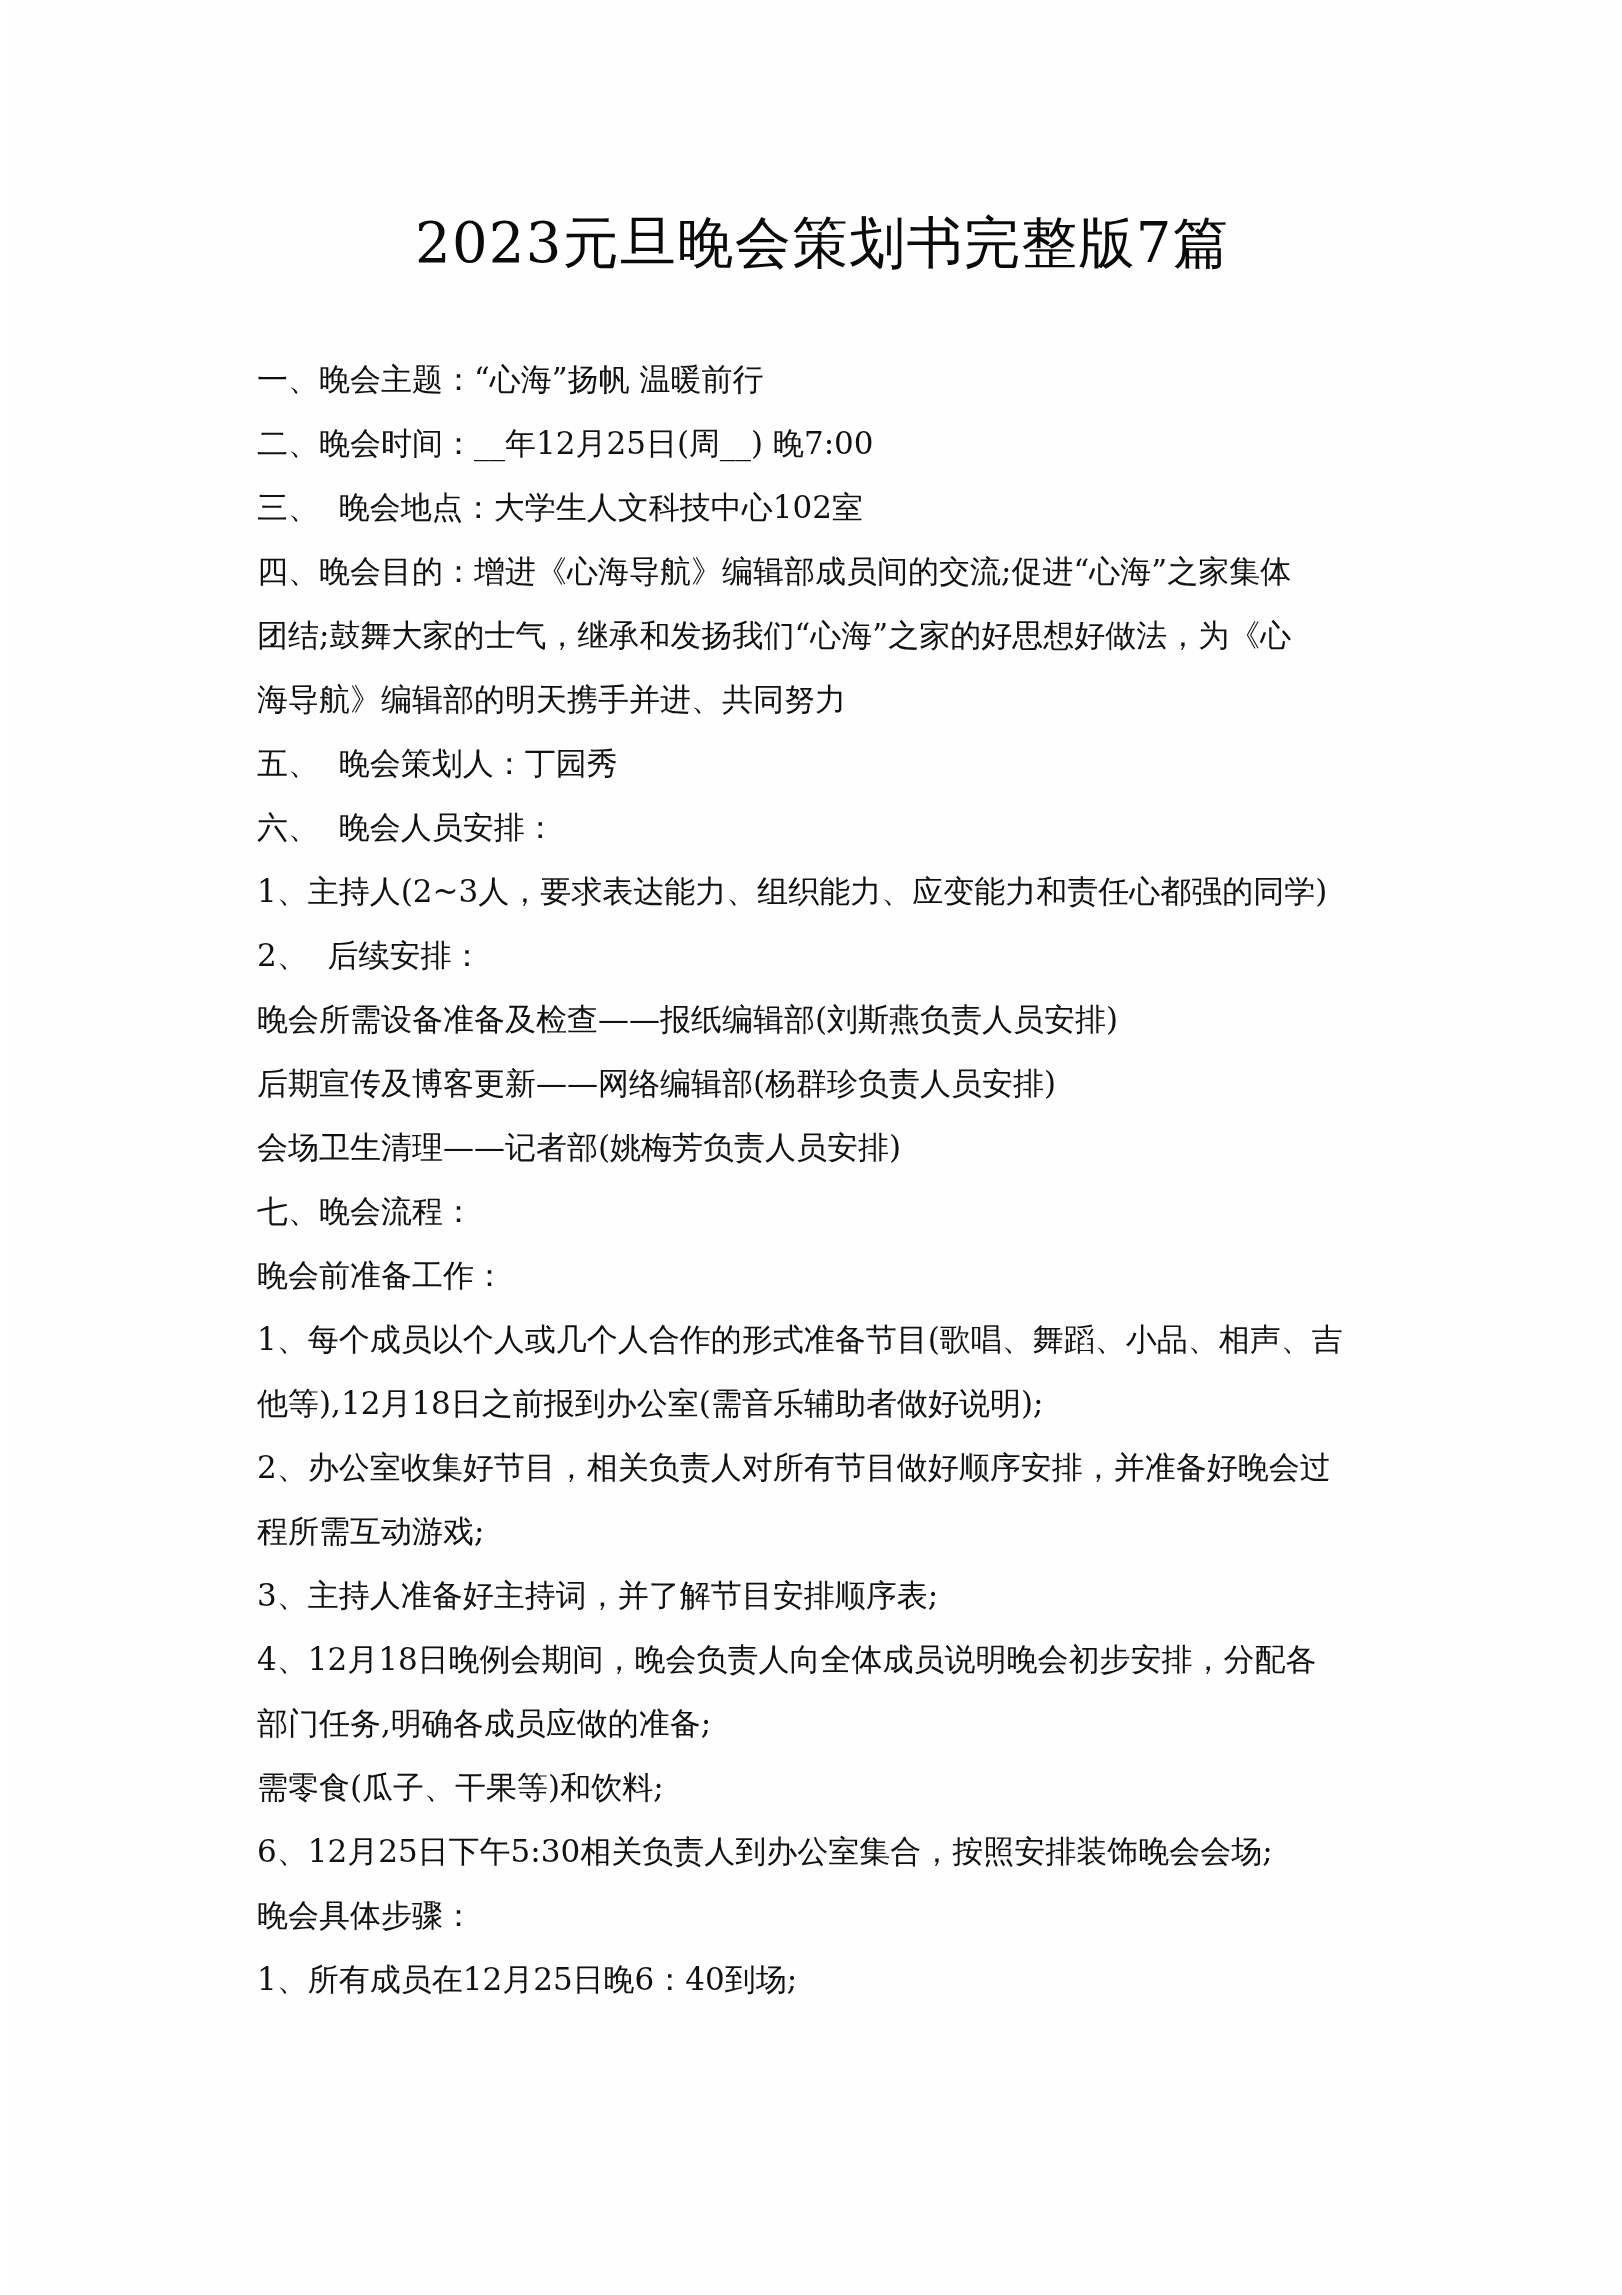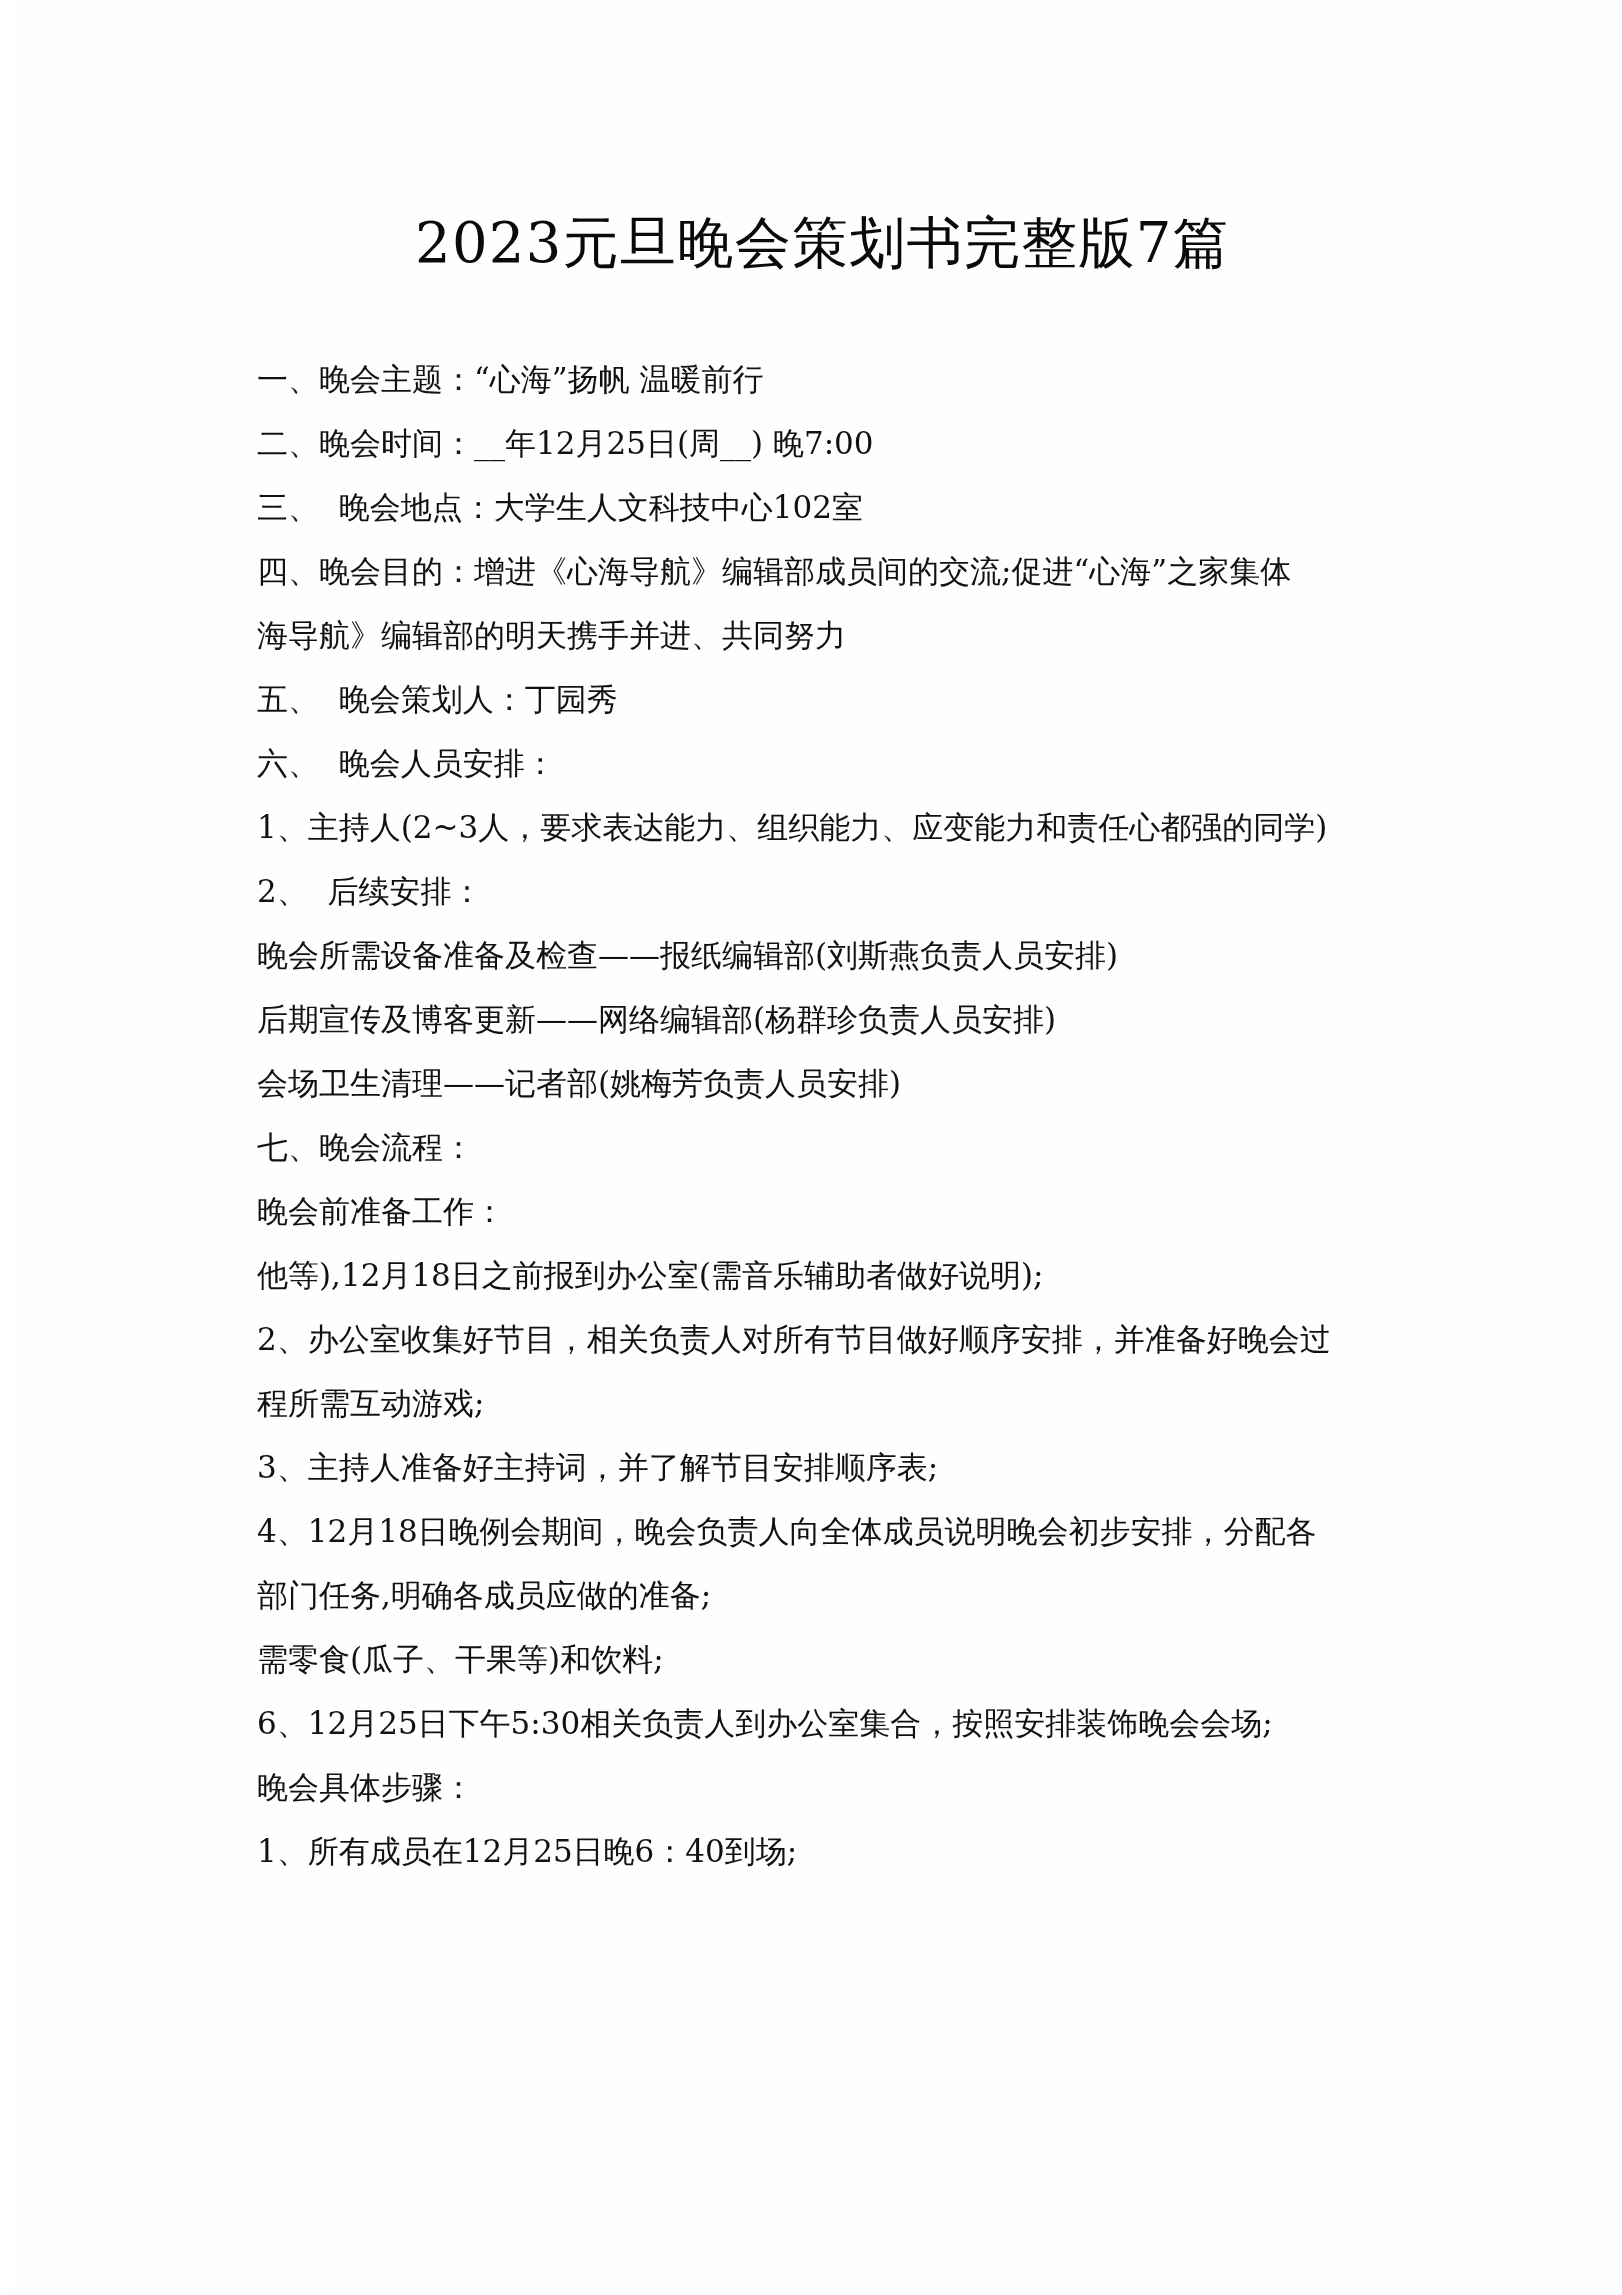--- a/index.html
+++ b/index.html
@@ -54,30 +54,32 @@
 <body>
 
 <div class="page">
   <div class="title">2023元旦晚会策划书完整版7篇</div>
 
   <div class="body">
     <span class="line">一、晚会主题：“心海”扬帆 温暖前行</span>
     <span class="line">二、晚会时间：__年12月25日(周__) 晚7:00</span>
     <span class="line">三、  晚会地点：大学生人文科技中心102室</span>
     <span class="line">四、晚会目的：增进《心海导航》编辑部成员间的交流;促进“心海”之家集体</span>
+    <span class="line">团结;鼓舞大家的士气，继承和发扬我们“心海”之家的好思想好做法，为《心</span>
     <span class="line">海导航》编辑部的明天携手并进、共同努力</span>
     <span class="line">五、  晚会策划人：丁园秀</span>
     <span class="line">六、  晚会人员安排：</span>
     <span class="line">1、主持人(2~3人，要求表达能力、组织能力、应变能力和责任心都强的同学)</span>
     <span class="line">2、  后续安排：</span>
     <span class="line">晚会所需设备准备及检查——报纸编辑部(刘斯燕负责人员安排)</span>
     <span class="line">后期宣传及博客更新——网络编辑部(杨群珍负责人员安排)</span>
     <span class="line">会场卫生清理——记者部(姚梅芳负责人员安排)</span>
     <span class="line">七、晚会流程：</span>
     <span class="line">晚会前准备工作：</span>
+    <span class="line">1、每个成员以个人或几个人合作的形式准备节目(歌唱、舞蹈、小品、相声、吉</span>
     <span class="line">他等),12月18日之前报到办公室(需音乐辅助者做好说明);</span>
     <span class="line">2、办公室收集好节目，相关负责人对所有节目做好顺序安排，并准备好晚会过</span>
     <span class="line">程所需互动游戏;</span>
     <span class="line">3、主持人准备好主持词，并了解节目安排顺序表;</span>
     <span class="line">4、12月18日晚例会期间，晚会负责人向全体成员说明晚会初步安排，分配各</span>
     <span class="line">部门任务,明确各成员应做的准备;</span>
     <span class="line">需零食(瓜子、干果等)和饮料;</span>
     <span class="line">6、12月25日下午5:30相关负责人到办公室集合，按照安排装饰晚会会场;</span>
     <span class="line">晚会具体步骤：</span>
     <span class="line">1、所有成员在12月25日晚6：40到场;</span>

